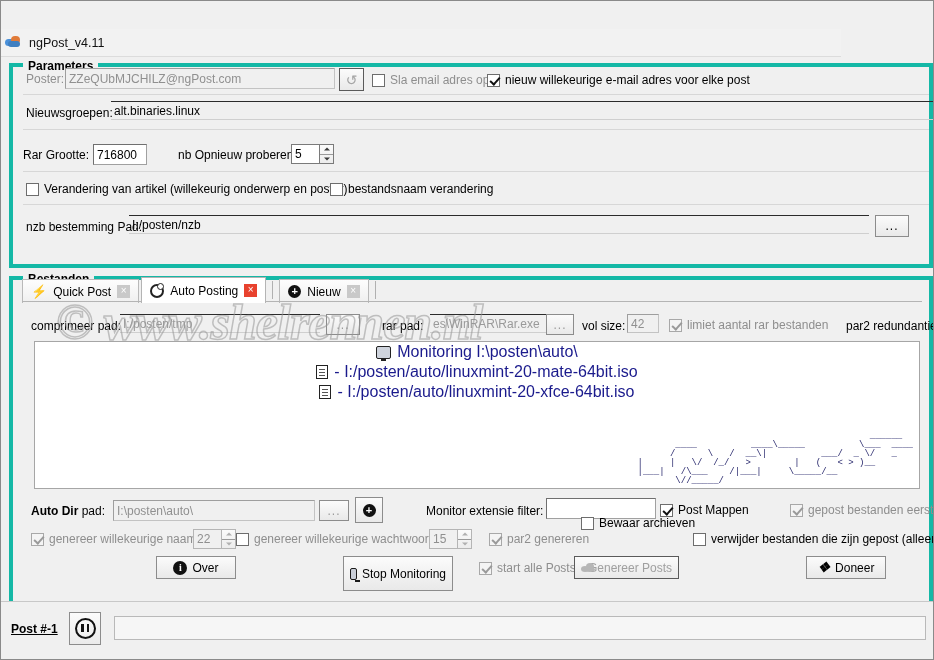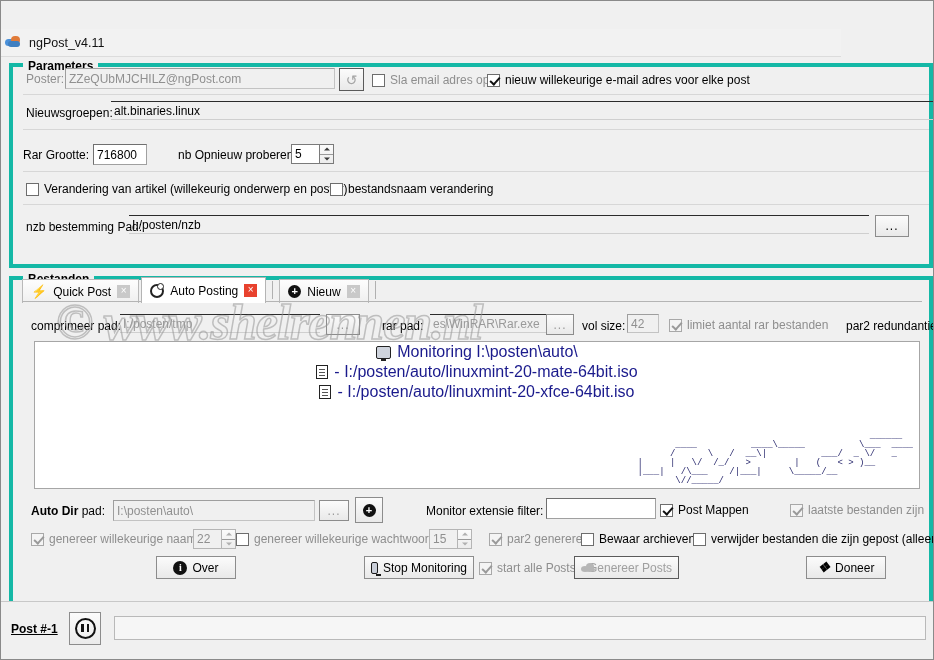--- a/index.html
+++ b/index.html
@@ -513,21 +513,21 @@
 
   <div style="position:absolute;left:425px;top:503px;" class="lbl">Monitor extensie filter:</div>
   <input class="tf" style="position: absolute; left: 545px; top: 497px; width: 110px;" value="">
 
   <div class="cbx" style="position:absolute;left:659px;top:502px;">
     <span class="box on"></span>
     <span class="lbl">Post Mappen</span>
   </div>
   <div class="cbx" style="position:absolute;left:789px;top:502px;">
     <span class="box on dis"></span>
-    <span class="lbl dis">laatste bestanden zijn</span>
+    <span class="lbl dis">gepost bestanden eerst</span>
   </div>
 
   <div class="cbx" style="position:absolute;left:30px;top:531px;">
     <span class="box on dis"></span>
     <span class="lbl dis">genereer willekeurige naam</span>
   </div>
   <div class="spin dis" style="position:absolute;left:192px;top:528px;">
     <span class="sv">22</span>
     <span class="sb">
         <i></i>
@@ -542,34 +542,34 @@
     <span class="sv">15</span>
     <span class="sb">
         <i></i>
         <i></i>
       </span>
   </div>
   <div class="cbx" style="position:absolute;left:469px;top:531px;padding-left:19px;">
     <span class="box on dis"></span>
     <span class="lbl dis">par2 genereren</span>
   </div>
-  <div class="cbx" style="position:absolute;left:580px;top:531px;">
+  <div class="cbx" style="position:absolute;left:580px;top:515px;">
     <span class="box"></span>
     <span class="lbl">Bewaar archieven</span>
   </div>
   <div class="cbx" style="position:absolute;left:692px;top:531px;">
     <span class="box"></span>
     <span class="lbl">verwijder bestanden die  zijn gepost (alleen vo</span>
   </div>
 
   <div class="btn" style="position:absolute;left:155px;top:555px;width:80px;height:23px;">
     <span class="ic-info">i</span>
     <span>Over</span>
   </div>
-  <div class="btn" style="position:absolute;left:363px;top:555px;width:110px;height:23px;">
+  <div class="btn" style="position:absolute;left:342px;top:555px;width:110px;height:35px;">
     <span class="ic-mon-btn"></span>
     <span>Stop Monitoring</span>
   </div>
   <div class="cbx" style="position:absolute;left:478px;top:560px;">
     <span class="box on dis"></span>
     <span class="lbl dis">start alle Posts</span>
   </div>
   <div class="btn dis" style="position:absolute;left:573px;top:555px;width:105px;height:23px;">
     <span class="ic-cloud-gray">
         <i></i>

